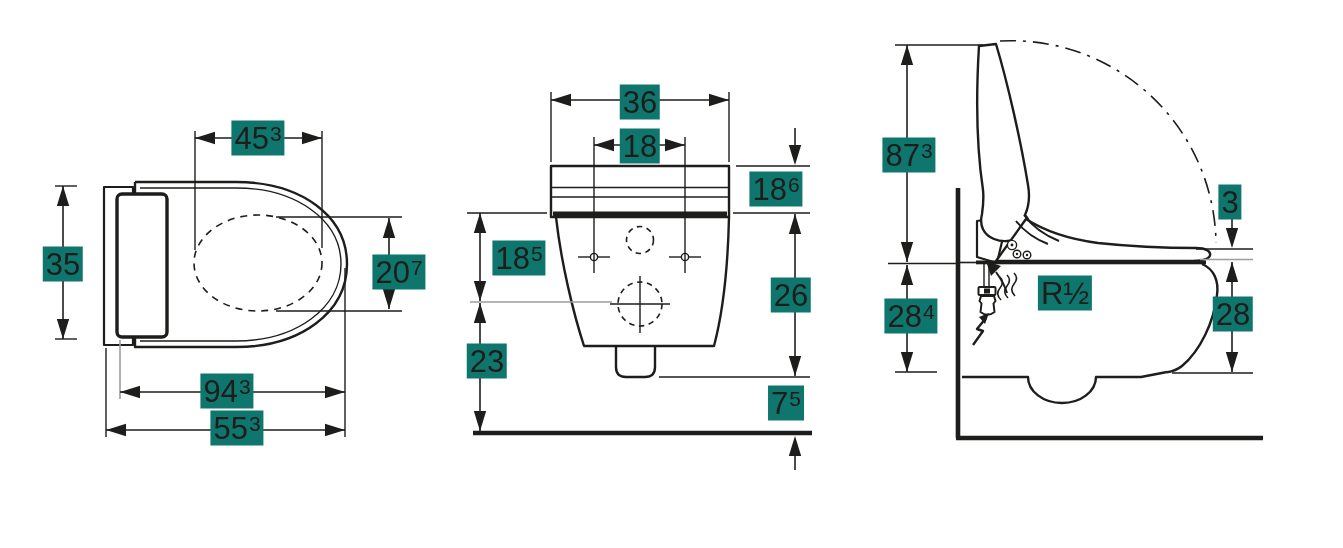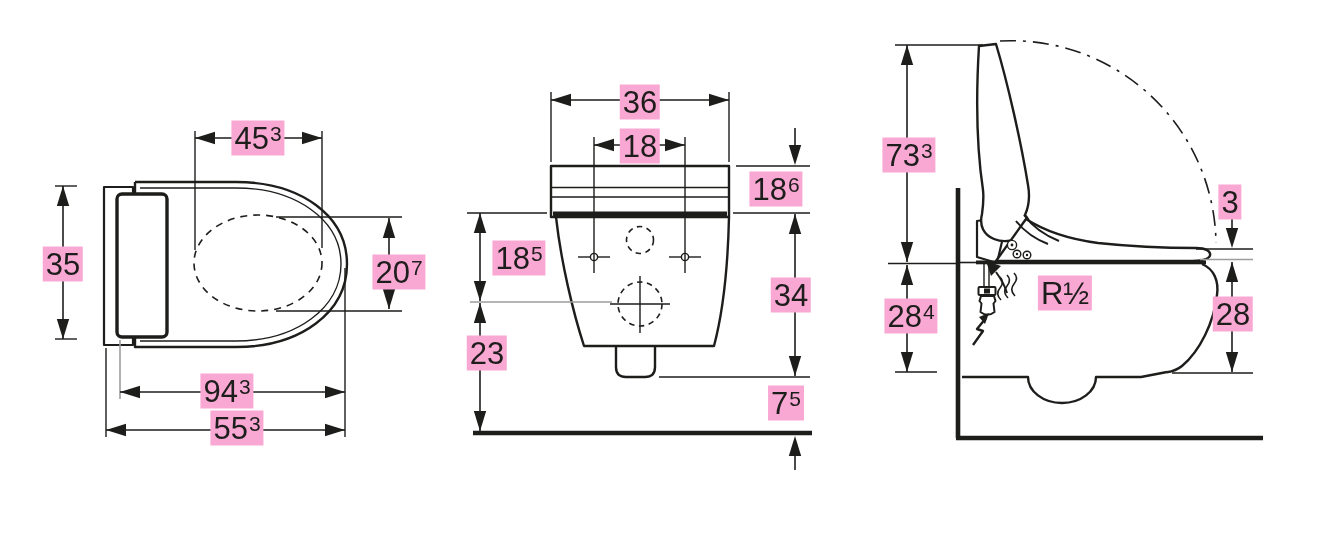--- a/index.html
+++ b/index.html
@@ -15,21 +15,21 @@
   .w24{stroke-width:2.4;}
   .w34{stroke-width:3.4;}
   .thick{stroke-width:4.6;}
   .gray{stroke:#9d9d9c;}
   .ink{fill:#1d1d1b;stroke:none;}
   .wf{fill:#ffffff;}
   .de{stroke-dasharray:7 6;}
   .dc{stroke-dasharray:5.5 4.5;}
   .dd{stroke-dasharray:16 7 3 7;}
   
-  .dim{position:absolute;transform:translate(-50%,-50%);background:#f9a8d4;color:#1d1d1b;
+  .dim{position:absolute;transform:translate(-50%,-50%);background:#0f766e;color:#1d1d1b;
        font-size:31px;line-height:1;padding:2px 3px;white-space:nowrap;}
   .dim sup{font-size:21px;line-height:0;vertical-align:8px;margin-left:1px;}
 </style>
 </head>
 <body>
 
 <div class="stage">
 
 <svg width="1343" height="548" viewBox="0 0 1343 548">
 
@@ -206,23 +206,23 @@
   <div class="dim" style="left:258px;top:138px"><span>45</span><sup>3</sup></div>
   <div class="dim" style="left:63px;top:264px"><span>35</span></div>
   <div class="dim" style="left:399px;top:272px"><span>20</span><sup>7</sup></div>
   <div class="dim" style="left:227px;top:391px"><span>94</span><sup>3</sup></div>
   <div class="dim" style="left:237px;top:428px"><span>55</span><sup>3</sup></div>
 
   <div class="dim" style="left:640px;top:102px"><span>36</span></div>
   <div class="dim" style="left:640px;top:146px"><span>18</span></div>
   <div class="dim" style="left:776px;top:189px"><span>18</span><sup>6</sup></div>
   <div class="dim" style="left:519px;top:258px"><span>18</span><sup>5</sup></div>
-  <div class="dim" style="left:791px;top:295px"><span>34</span></div>
-  <div class="dim" style="left:487px;top:353px"><span>23</span></div>
+  <div class="dim" style="left:791px;top:295px"><span>26</span></div>
+  <div class="dim" style="left:487px;top:361px"><span>23</span></div>
   <div class="dim" style="left:786px;top:403px"><span>7</span><sup>5</sup></div>
 
-  <div class="dim" style="left:909px;top:155px"><span>73</span><sup>3</sup></div>
+  <div class="dim" style="left:909px;top:155px"><span>87</span><sup>3</sup></div>
   <div class="dim" style="left:911px;top:316px"><span>28</span><sup>4</sup></div>
   <div class="dim" style="left:1230px;top:202px"><span>3</span></div>
   <div class="dim" style="left:1233px;top:314px"><span>28</span></div>
   <div class="dim" style="left:1065px;top:293px"><span>R½</span></div>
 
 </div>
 
 </body></html>

